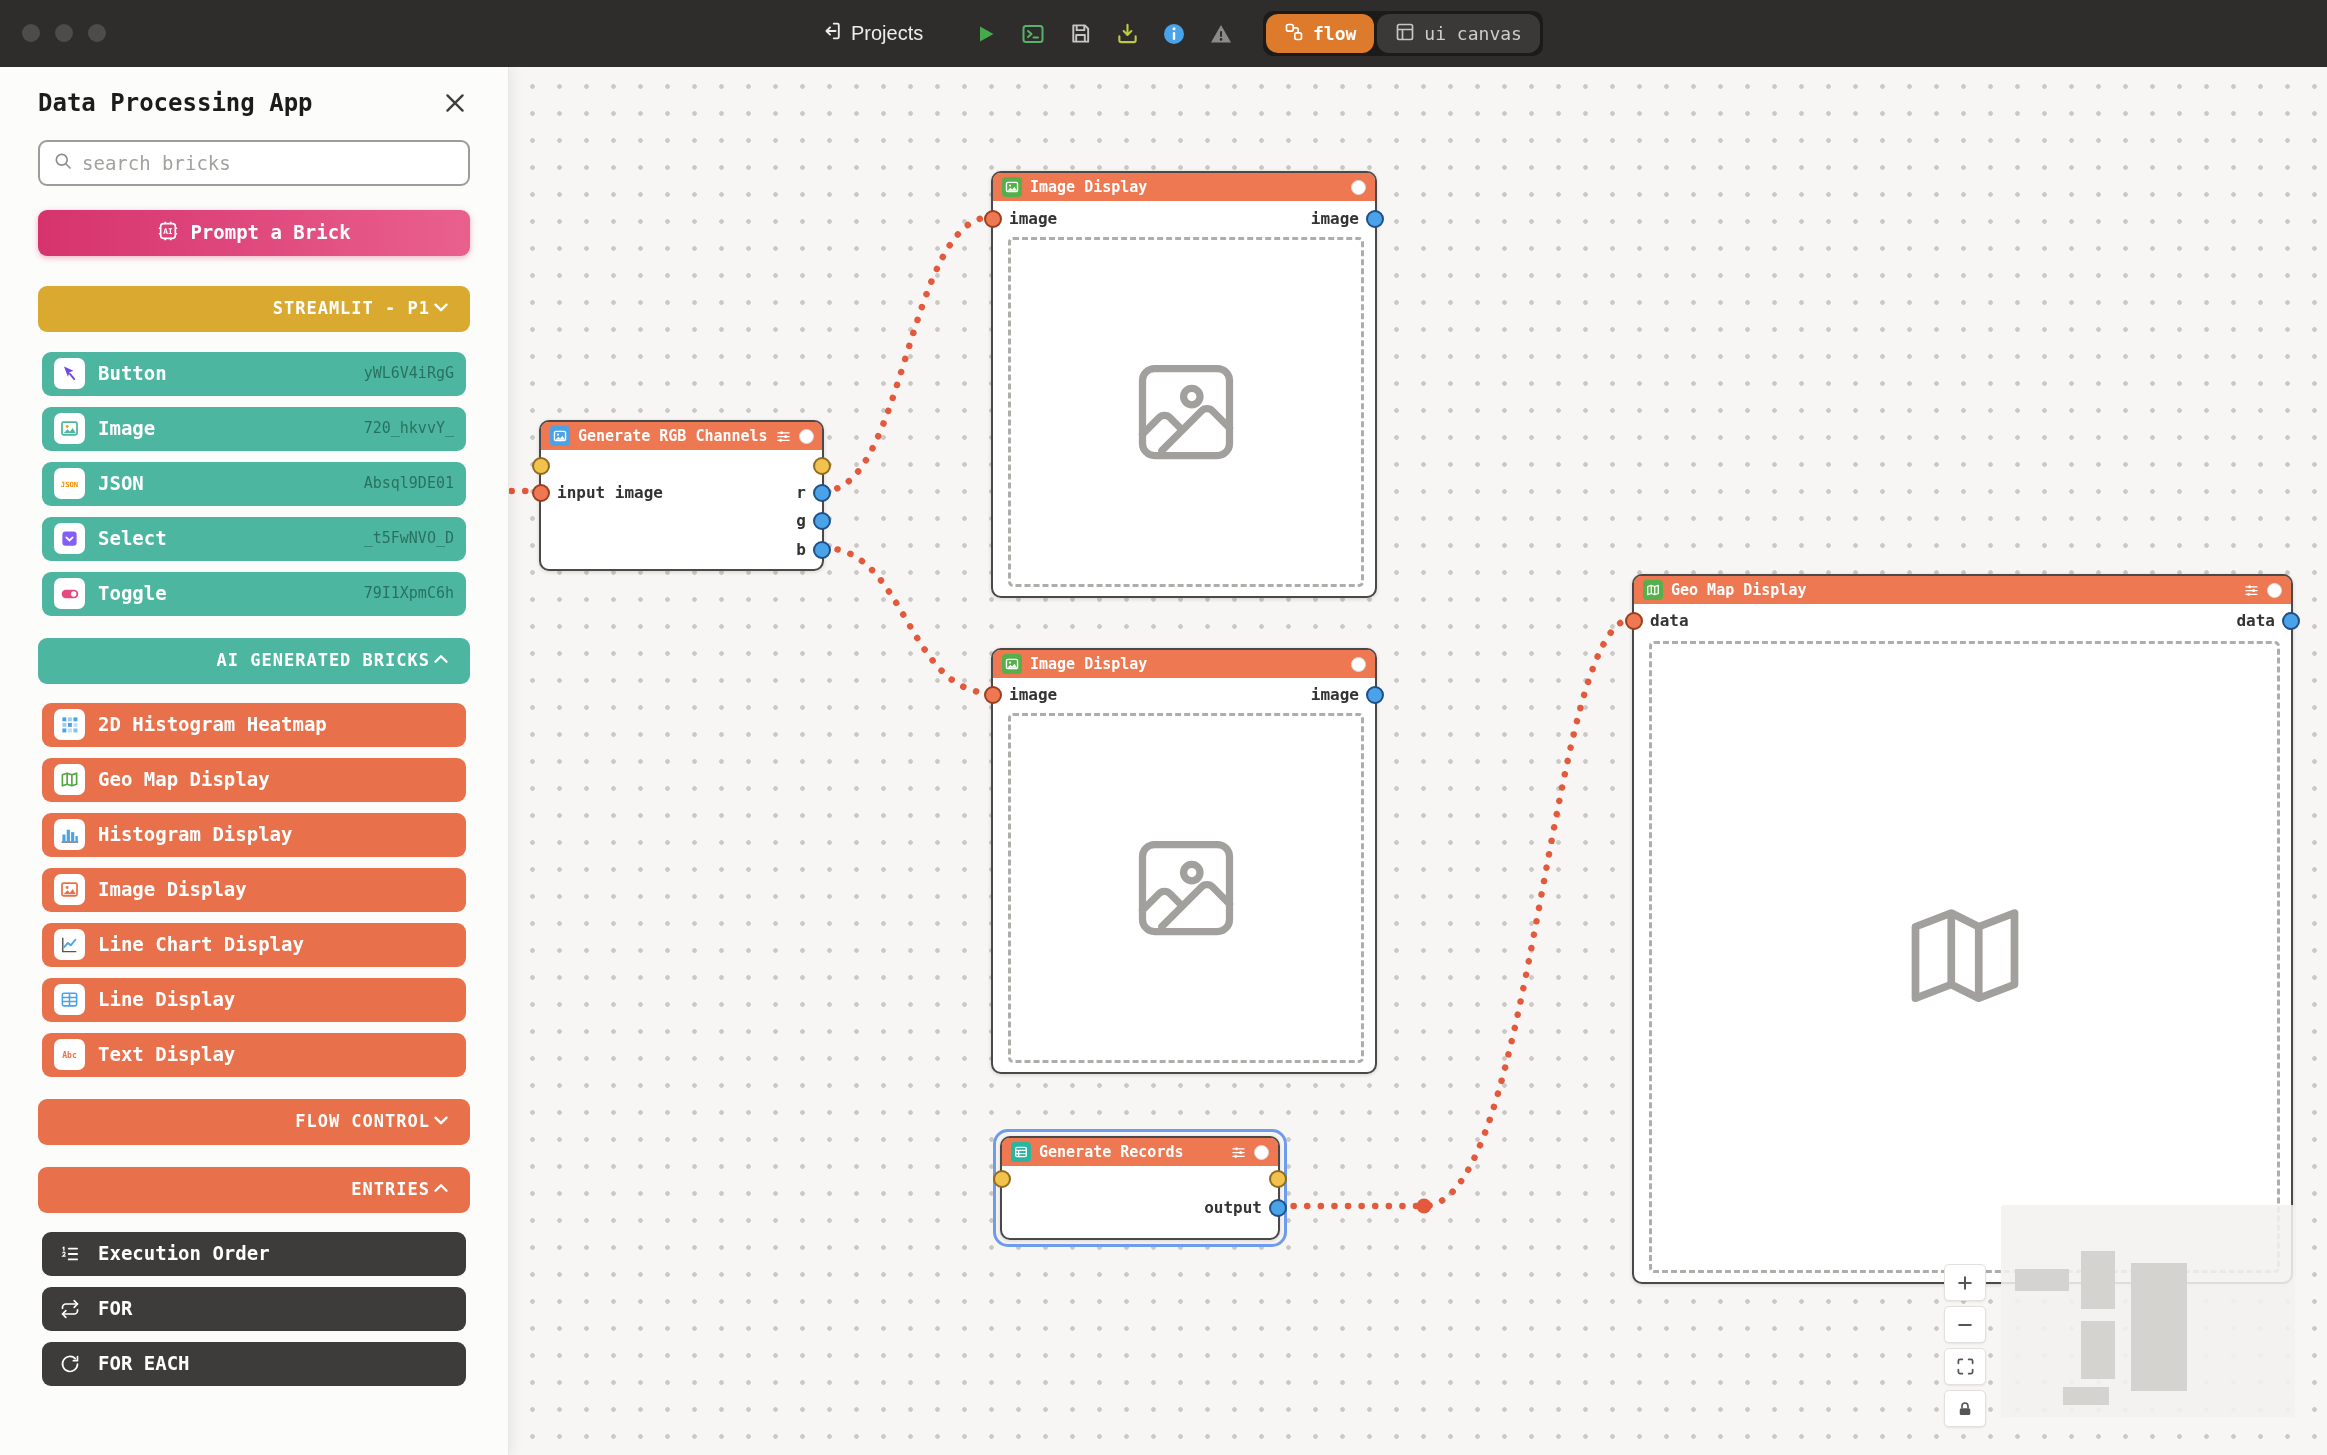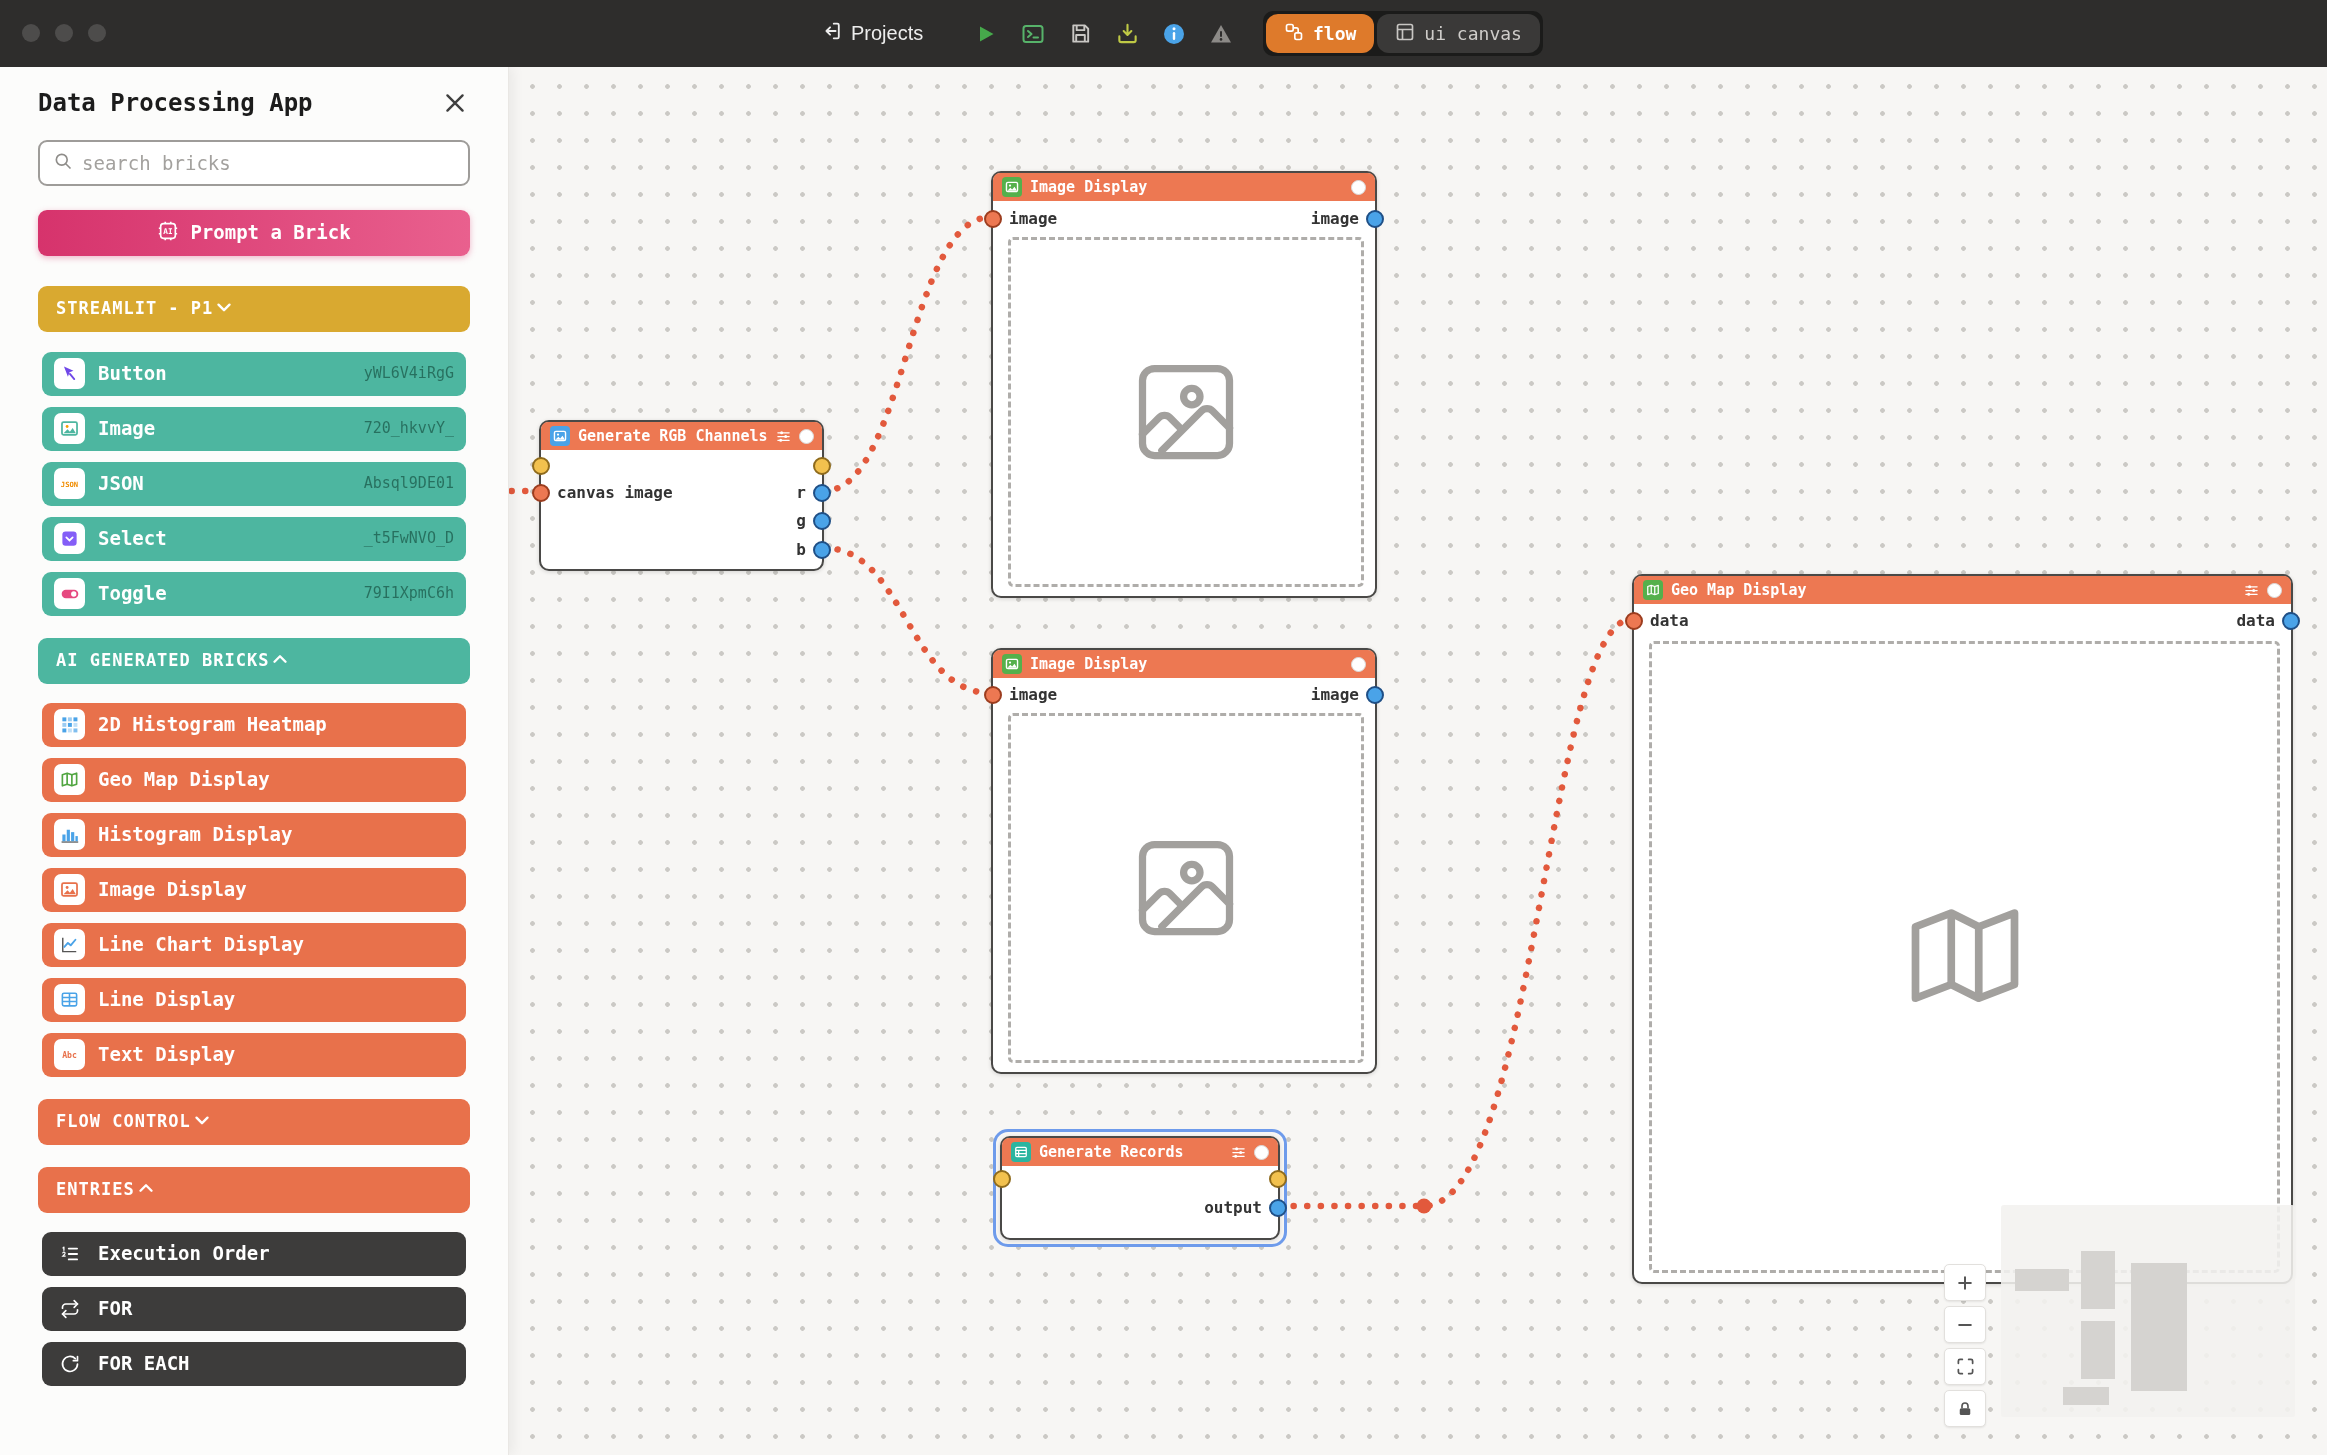--- a/index.html
+++ b/index.html
@@ -30,21 +30,21 @@
   .sb-search { margin:22px 38px 0; height:46px; border:2px solid #9E9C99; border-radius:9px; background:#fff;
                display:flex; align-items:center; gap:9px; padding:0 13px; }
   .sb-search input { flex:1; border:none; outline:none; background:transparent;
                      font:400 19px "DejaVu Sans Mono", monospace; color:#333; }
   .sb-search input::placeholder { color:#A3A19E; }
   .sb-prompt { margin:24px 38px 0; height:46px; border-radius:9px;
                background:linear-gradient(90deg,#D6336C,#E9608E); color:#fff; cursor:pointer;
                display:flex; align-items:center; justify-content:center; gap:11px;
                font:700 19px/1 "DejaVu Sans Mono", monospace; box-shadow:0 2px 6px rgba(214,51,108,.35); }
   .sec { margin:22px 38px 0; height:46px; border-radius:9px; display:flex; align-items:center;
-         justify-content:flex-start; padding:0 18px; color:#fff; cursor:pointer;
+         justify-content:flex-end; padding:0 18px; color:#fff; cursor:pointer;
          font:700 17px/1 "DejaVu Sans Mono", monospace; letter-spacing:1px; }
   .sec.first { margin-top:30px; }
   .sec.gold { background:#D9A930; } .sec.teal { background:#4DB6A0; } .sec.orange { background:#E8714B; }
   .bricks { margin:20px 42px 0; display:flex; flex-direction:column; gap:11px; }
   .bricks.tight { margin-top:19px; }
   .brick { height:44px; border-radius:9px; display:flex; align-items:center; gap:13px; padding:0 12px; cursor:grab; }
   .brick.teal { background:#4DB6A0; } .brick.orange { background:#E8714B; } .brick.dark { background:#3D3C3B; }
   .tile { width:31px; height:31px; background:#fff; border-radius:7px; flex:none;
           display:flex; align-items:center; justify-content:center; }
   .dicon { width:31px; flex:none; display:flex; justify-content:center; }
@@ -118,21 +118,21 @@
           <circle cx="9" cy="6" r="2.4" fill="#fff"></circle>
           <circle cx="15.5" cy="12" r="2.4" fill="#fff"></circle>
           <circle cx="7.5" cy="18" r="2.4" fill="#fff"></circle>
         </svg>
     </span>
     <span class="ncircle"></span>
   </div>
   <span class="port yellow pl" style="top:35px;"></span>
   <span class="port yellow pr" style="top:35px;"></span>
   <span class="port orange pl" style="top:62px;"></span>
-  <span class="plabel" style="left:16px; top:62px;">canvas image</span>
+  <span class="plabel" style="left:16px; top:62px;">input image</span>
   <span class="port blue pr" style="top:62px;"></span>
   <span class="plabel right" style="right:16px; top:62px;">r</span>
   <span class="port blue pr" style="top:90px;"></span>
   <span class="plabel right" style="right:16px; top:90px;">g</span>
   <span class="port blue pr" style="top:119px;"></span>
   <span class="plabel right" style="right:16px; top:119px;">b</span>
 </div>
 
 <div class="node" style="left:991px; top:171px; width:386px; height:427px;">
   <div class="nhdr">

